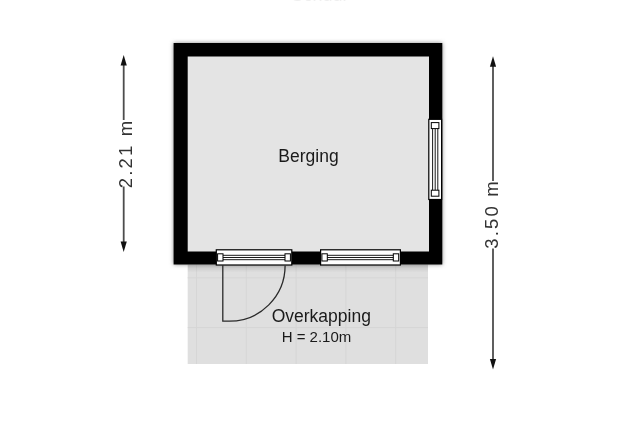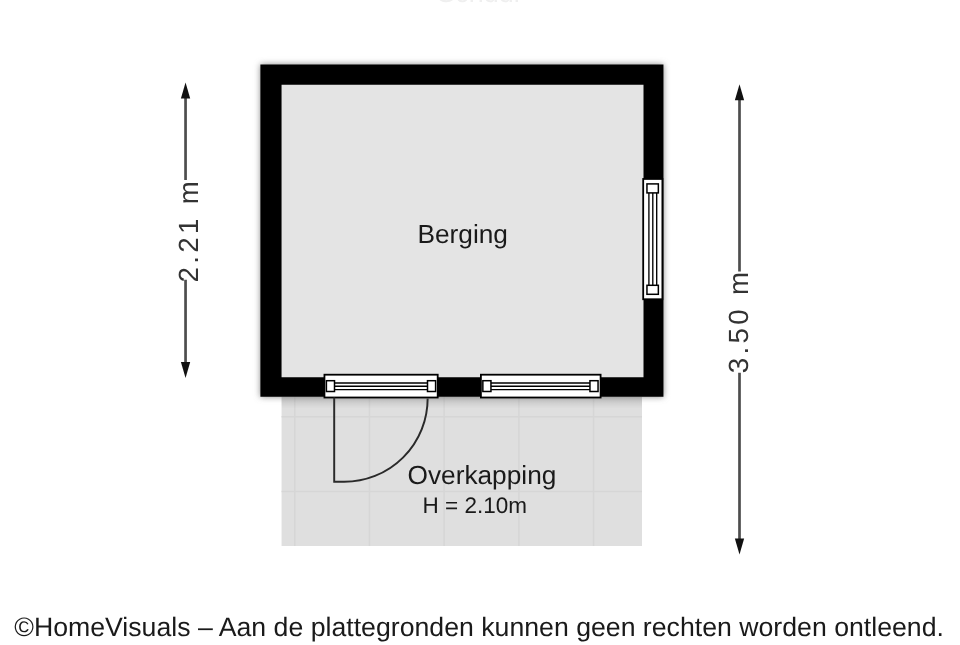--- a/index.html
+++ b/index.html
@@ -89,14 +89,13 @@
 
     <g>
       <line x1="493" y1="64" x2="493" y2="181" stroke="#4d4d4d" stroke-width="1.8"></line>
       <line x1="493" y1="248.5" x2="493" y2="362" stroke="#4d4d4d" stroke-width="1.8"></line>
       <polygon points="493,56.2 489.9,66.8 496.1,66.8" fill="#111111"></polygon>
       <polygon points="493,369.6 489.9,359 496.1,359" fill="#111111"></polygon>
       <text x="0" y="0" font-size="18.5" letter-spacing="2.2" fill="#333333" text-anchor="middle" transform="translate(498.4,213.9) rotate(-90)">3.50 m</text>
     </g>
   </svg>
 
-  <div class="abs" style="left:9.5px;top:410px;font-size:17.8px;line-height:17.8px;white-space:nowrap;color:#1a1a1a;">©HomeVisuals – Aan de plattegronden kunnen geen rechten worden ontleend.</div>
 </div>
 
 </body></html>

